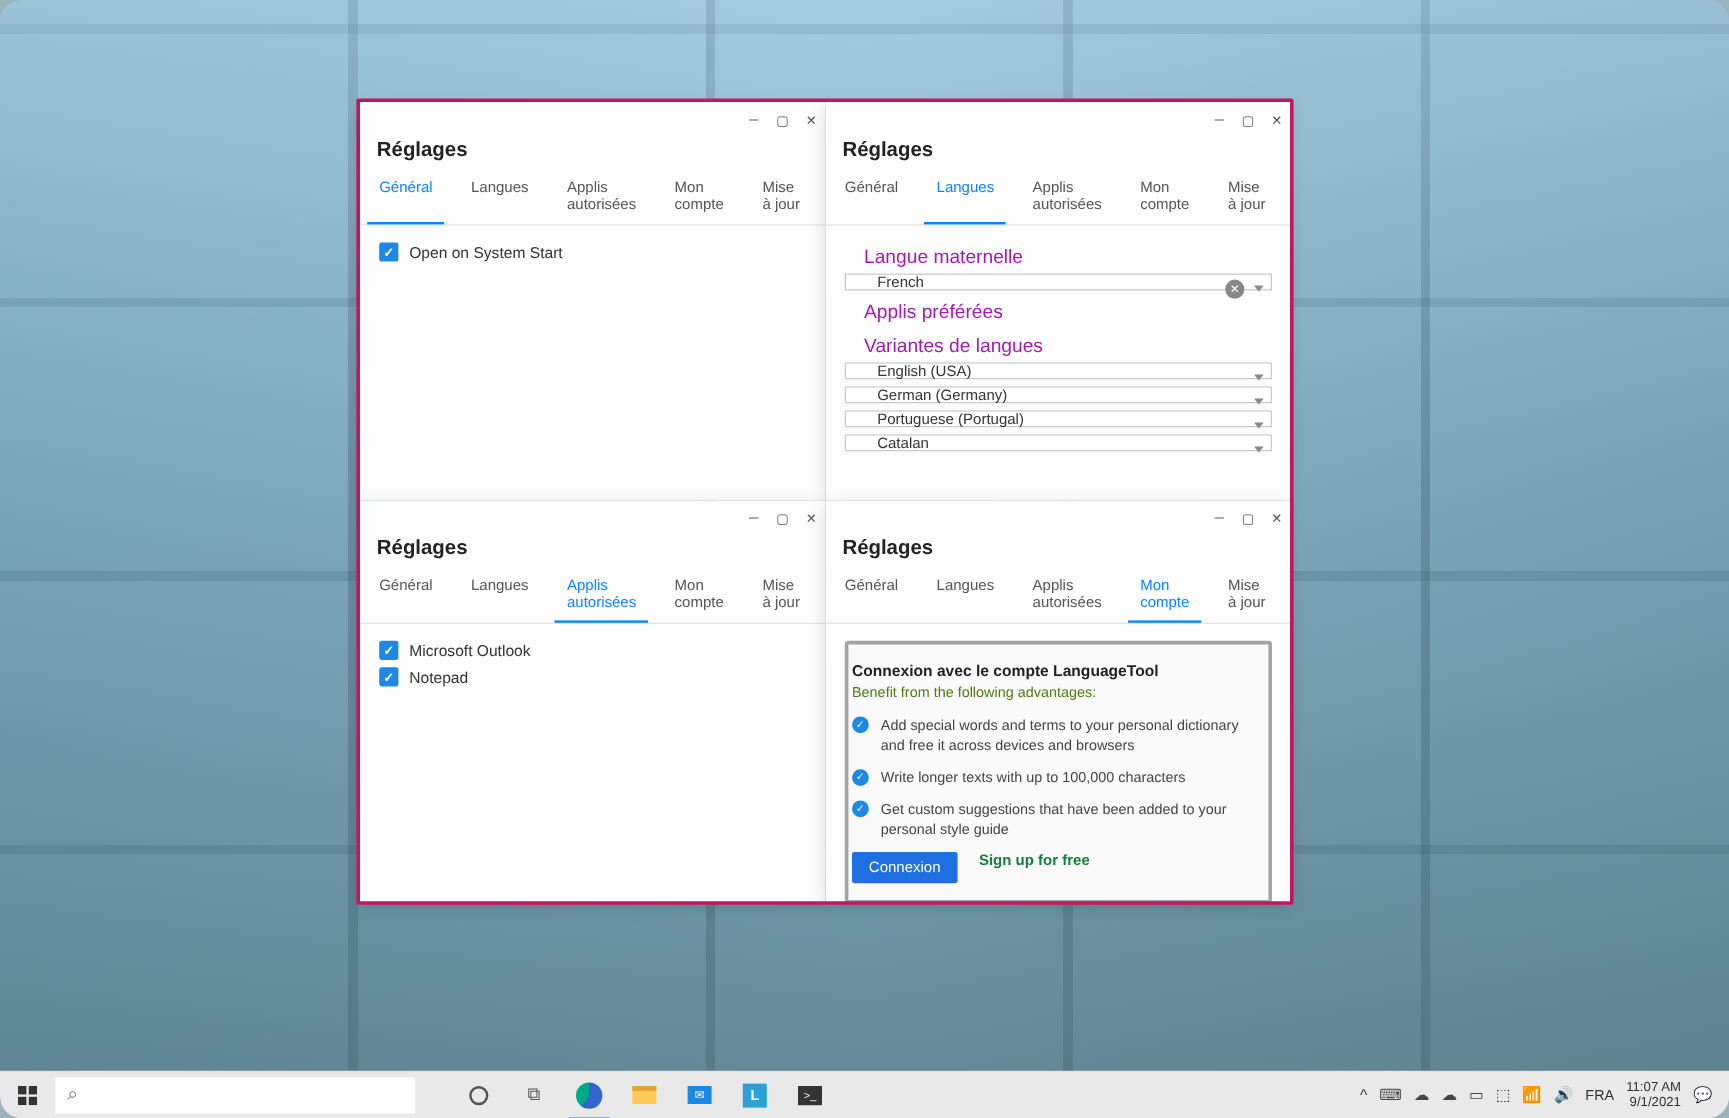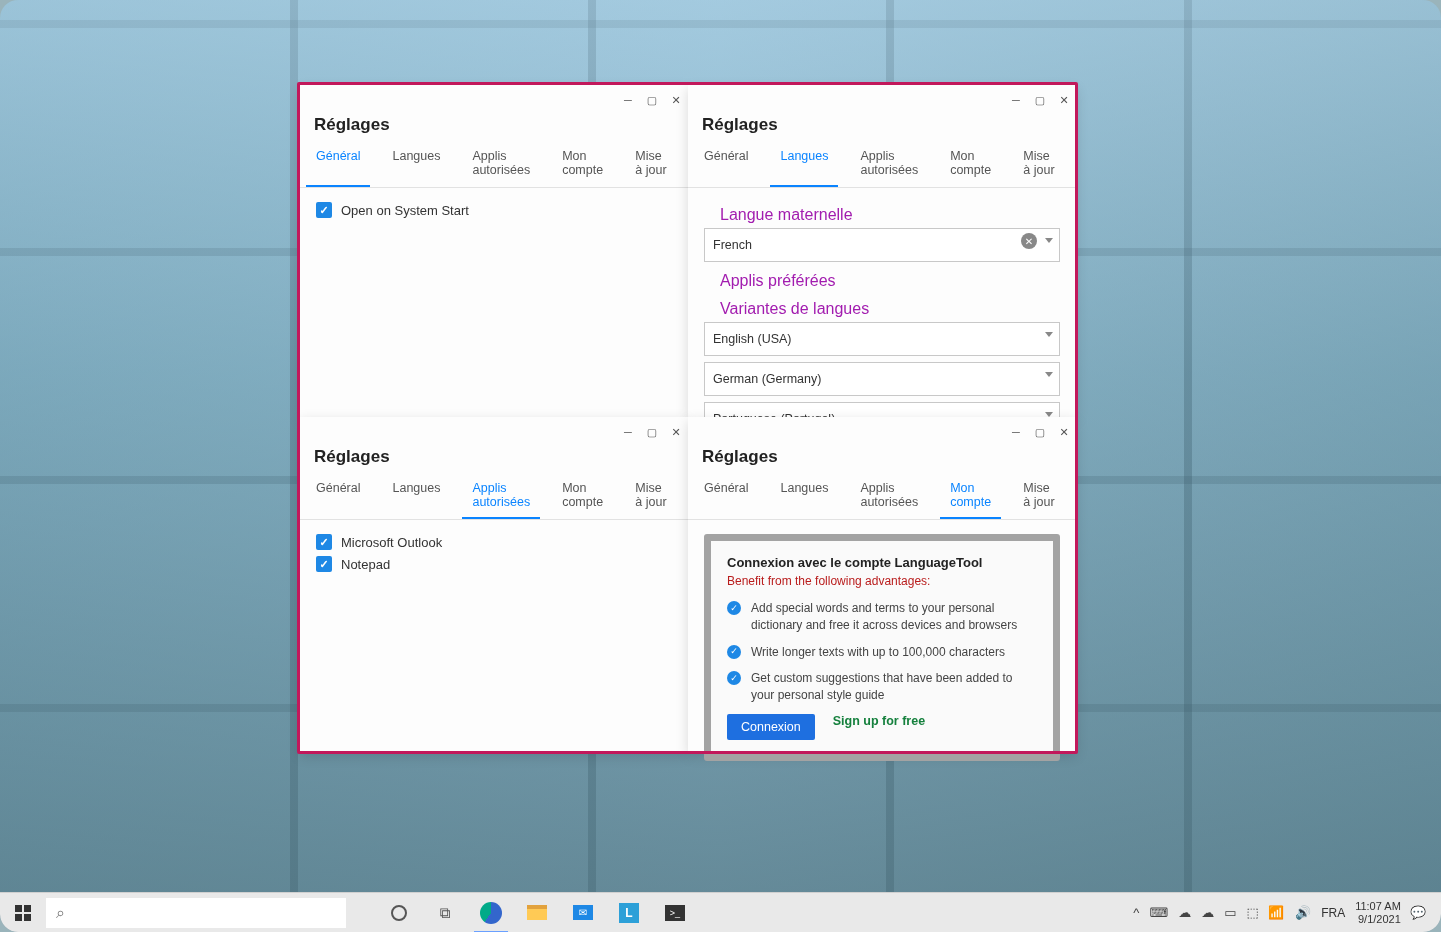--- a/index.html
+++ b/index.html
@@ -20,27 +20,27 @@
 .win h2{font-size:17px;font-weight:600;margin:0 0 8px 14px;color:#222}
 .tabs{display:flex;gap:12px;border-bottom:1px solid #e2e2e2;padding:0 6px}
 .tabs .tab{padding:6px 10px 8px;font-size:12.5px;color:#555;border-bottom:2px solid transparent;cursor:default}
 .tabs .tab.active{color:#0a84ff;border-bottom-color:#0a84ff}
 .body{padding:14px 16px}
 
 .chk{display:flex;align-items:center;gap:9px;margin-bottom:6px}
 .chk .box{width:16px;height:16px;background:#1e88e5;border-radius:2px;display:flex;align-items:center;justify-content:center;color:#fff;font-size:11px;font-weight:bold}
 
 label.fld{display:block;font-size:16px;color:#a21caf;margin:10px 16px 4px}
-.sel{width:100%;height:34px;border:1px solid #c8c8c8;background:#fff;padding:0 24px 0 8px;font-size:12.5px;color:#333;position:relative;display:flex;align-items:center;margin-bottom:6px}
+.sel{width:100%;height:14px;border:1px solid #c8c8c8;background:#fff;padding:0 24px 0 26px;font-size:12.5px;color:#333;position:relative;display:flex;align-items:center;margin-bottom:6px}
 .sel .clear{position:absolute;right:22px;top:4px;width:16px;height:16px;border-radius:50%;background:#888;color:#fff;font-size:10px;display:flex;align-items:center;justify-content:center}
 .sel .caret{position:absolute;right:6px;top:9px;width:0;height:0;border-left:4px solid transparent;border-right:4px solid transparent;border-top:5px solid #888}
 
-.card{border:7px solid #a3a3a3;background:#fafafa;border-radius:3px;padding:14px 16px}
+.card{border:3px solid #a3a3a3;background:#fafafa;border-radius:3px;padding:14px 3px}
 .card h3{font-size:13px;font-weight:700;color:#222;margin-bottom:4px}
-.card .sub{font-size:12px;color:#b91c1c;margin-bottom:12px}
+.card .sub{font-size:12px;color:#4d7c0f;margin-bottom:12px}
 .card ul{list-style:none}
 .card li{display:flex;gap:10px;font-size:12px;color:#444;margin-bottom:10px;line-height:1.4}
 .card li .bullet{width:14px;height:14px;border-radius:50%;background:#1e88e5;flex:0 0 14px;margin-top:1px;display:flex;align-items:center;justify-content:center;color:#fff;font-size:9px}
 .card .actions{display:flex;gap:18px;align-items:flex-start;margin-top:10px}
 .btn{background:#1e6fe0;color:#fff;border:none;padding:6px 14px;font-size:12.5px;border-radius:2px}
 .link{color:#15803d;font-size:12.5px;font-weight:700;cursor:default}
 
 .taskbar{position:absolute;left:0;right:0;bottom:0;height:40px;background:#e9e9e9;display:flex;align-items:center;border-top:1px solid #d0d0d0;border-radius:0 0 18px 18px}
 .taskbar .start{width:46px;height:100%;display:flex;align-items:center;justify-content:center}
 .taskbar .start svg{width:16px;height:16px}

